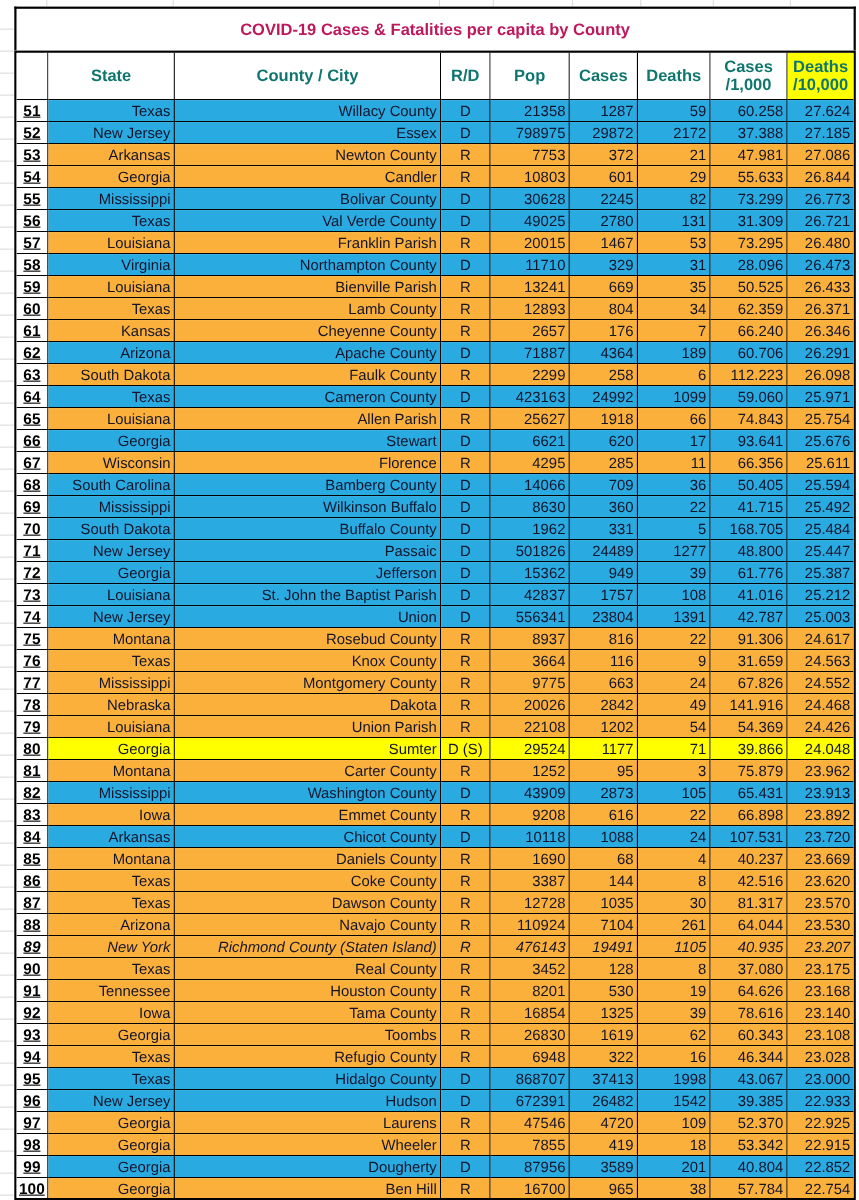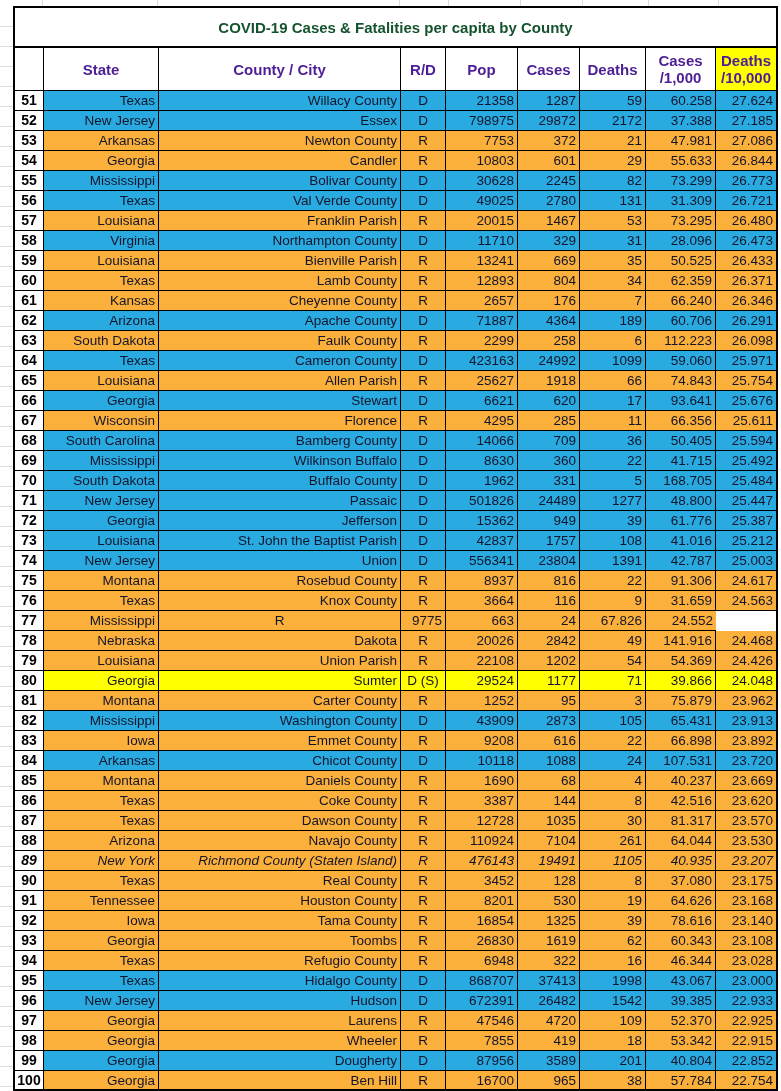--- a/index.html
+++ b/index.html
@@ -9,48 +9,48 @@
   }
   
   .gridline{position:absolute;background:#dcdcdc;}
   
   .title-box{
     position:absolute;left:13px;top:6px;width:765px;height:40px;
     box-sizing:border-box;border:2px solid #000;border-bottom:none;
     background:#fff;display:flex;flex-direction:column;justify-content:center;
     align-items:center;text-align:center;
   }
-  .title-line{font-weight:bold;font-size:15px;line-height:19px;color:#14532d;white-space:nowrap;}
+  .title-line{font-weight:bold;font-size:15px;line-height:19px;color:#be185d;white-space:nowrap;}
   
   .table{
     position:absolute;left:13px;top:46px;width:765px;height:1045px;
     box-sizing:border-box;border:2px solid #000;background:#fff;overflow:hidden;
   }
   .tr{
     display:grid;
     grid-template-columns:29px 115px 242px 45px 72px 62px 66px 70px 60px;
     width:761px;
   }
   .thead.tr{height:43px;}
   .tbody .tr{height:20px;}
   .td,.th{
     box-sizing:border-box;border-right:1px solid #000;border-bottom:1px solid #000;
     overflow:hidden;white-space:nowrap;
   }
   .td:last-child,.th:last-child{border-right:none;}
   .th{
-    font-weight:bold;font-size:15px;line-height:17px;color:#4c1d95;
+    font-weight:bold;font-size:15px;line-height:17px;color:#0f766e;
     display:flex;align-items:center;justify-content:center;text-align:center;
     white-space:pre-line;background:#fff;
   }
   .td{
     font-size:13.5px;line-height:19px;color:#14142a;
     display:flex;align-items:center;
   }
-  .c0{justify-content:center;font-weight:bold;font-size:14px;color:#000;background:#fff;}
+  .c0{justify-content:center;font-weight:bold;font-size:14px;color:#000;background:#fff;text-decoration:underline;}
   .c1,.c2,.c4,.c5,.c6,.c7,.c8{justify-content:flex-end;padding-right:3px;}
   .c3{justify-content:center;}
   .tr.dem .td:not(.c0){background:var(--dem);}
   .tr.rep .td:not(.c0){background:var(--rep);}
   .tr.special .td:not(.c0){background:var(--special);}
   .tr.italic .td{font-style:italic;}
   .th.hl{background:var(--special);}
 </style>
 </head>
 <body style="--dem: #29ABE2; --rep: #FBB03B; --special: #FFFF00;">
@@ -421,20 +421,21 @@
         <div class="td c3">R</div>
         <div class="td c4">3664</div>
         <div class="td c5">116</div>
         <div class="td c6">9</div>
         <div class="td c7">31.659</div>
         <div class="td c8">24.563</div>
       </div>
       <div class="tr rep">
         <div class="td c0">77</div>
         <div class="td c1">Mississippi</div>
+        <div class="td c2">Montgomery County</div>
         <div class="td c3">R</div>
         <div class="td c4">9775</div>
         <div class="td c5">663</div>
         <div class="td c6">24</div>
         <div class="td c7">67.826</div>
         <div class="td c8">24.552</div>
       </div>
       <div class="tr rep">
         <div class="td c0">78</div>
         <div class="td c1">Nebraska</div>

